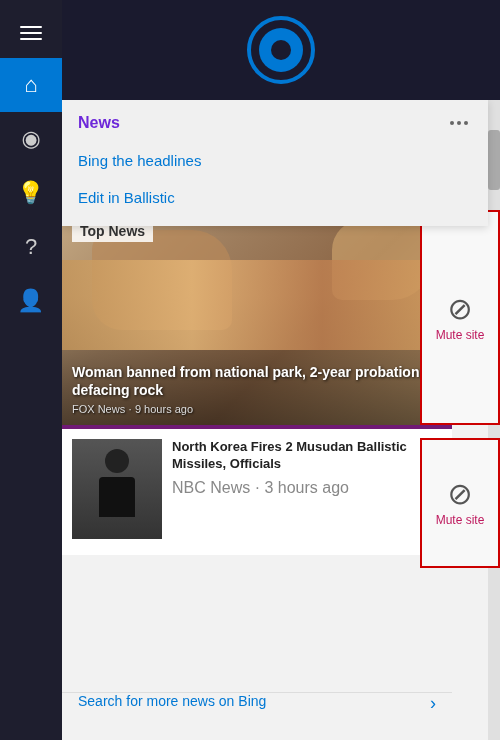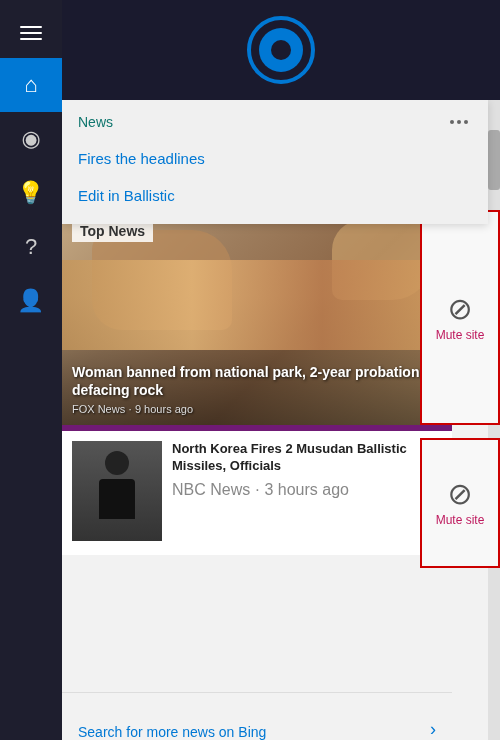--- a/index.html
+++ b/index.html
@@ -142,23 +142,23 @@
     }
 
     .dropdown-header {
       display: flex;
       align-items: center;
       justify-content: space-between;
       padding: 14px 16px 10px 16px;
     }
 
     .dropdown-title {
-      font-size: 14px;
-      font-weight: 400;
-      color: #0f766e;
+      font-size: 16px;
+      font-weight: 700;
+      color: #6d28d9;
     }
 
     .three-dots {
       display: flex;
       gap: 3px;
       cursor: pointer;
       padding: 4px;
     }
     .three-dots span {
       width: 4px;
@@ -301,21 +301,21 @@
 
     .mute-label {
       font-size: 12px;
       color: #be185d;
     }
 
     
     .news-item {
       display: flex;
       background: #fff;
-      border-top: 6px solid #701a75;
+      border-top: 4px solid #701a75;
       padding: 10px;
       width: 390px;
       height: 130px;
       overflow: hidden;
     }
 
     .news-item-thumbnail {
       width: 90px;
       height: 100px;
       flex-shrink: 0;
@@ -375,21 +375,21 @@
 
     
     .search-more {
       position: absolute;
       bottom: 0;
       left: 0;
       width: 390px;
       height: 48px;
       background: #f2f2f2;
       display: flex;
-      align-items: flex-end;
+      align-items: flex-start;
       justify-content: space-between;
       padding: 0 16px;
       border-top: 1px solid #ddd;
       cursor: pointer;
     }
 
     .search-more-text {
       color: #0078d4;
       font-size: 14px;
     }
@@ -463,21 +463,21 @@
 
     <div class="dropdown-menu">
       <div class="dropdown-header">
         <span class="dropdown-title">News</span>
         <div class="three-dots">
           <span></span>
             <span></span>
             <span></span>
         </div>
       </div>
-      <div class="dropdown-item">Fires the headlines</div>
+      <div class="dropdown-item">Bing the headlines</div>
       <div class="dropdown-item">Edit in Ballistic</div>
     </div>
 
     <div class="top-news-card" style="position:absolute; top:110px; left:0;">
       <div class="top-news-image">
         <div class="rock-layer">
           <div class="rock-shape1"></div>
           <div class="rock-shape2"></div>
           <div class="rock-shape3"></div>
         </div>

